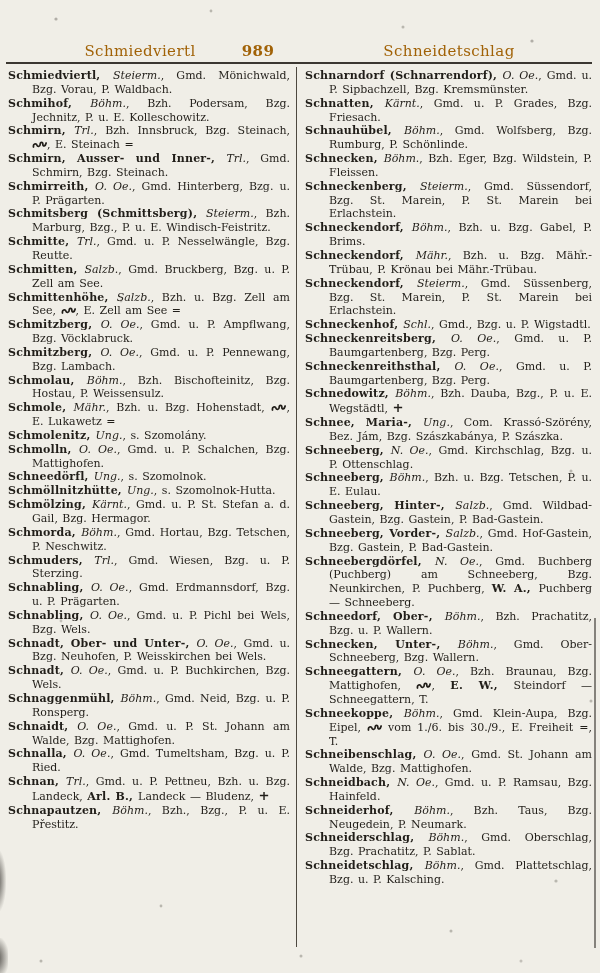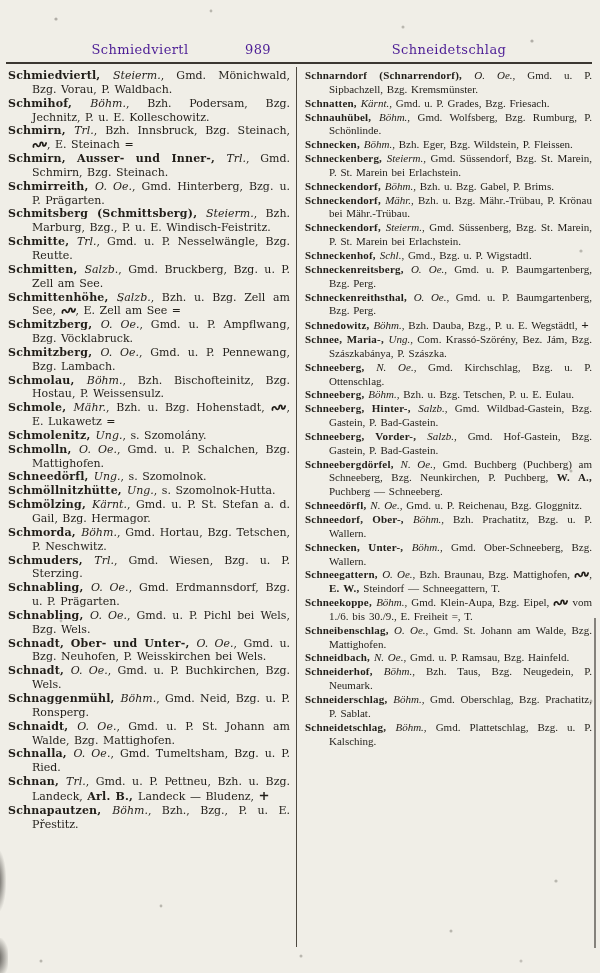--- a/index.html
+++ b/index.html
@@ -6,33 +6,33 @@
   body {
     width:600px; height:973px; position:relative; overflow:hidden;
     background:#f0eee7;
     font-family:"DejaVu Serif","Liberation Serif",serif;
     color:#211e19;
   }
   .page { position:absolute; inset:0; }
   
   .running-head {
     position:absolute; top:42px; transform:translateX(-50%);
-    font-size:13px; letter-spacing:.4px; white-space:nowrap; color:#4c1d95;
+    font-size:15px; letter-spacing:.4px; white-space:nowrap; color:#a16207;
   }
   .head-left  { left:140px; }
-  .head-page  { left:258px; }
+  .head-page  { left:258px;font-weight:bold; }
   .head-right { left:449px; }
   .header-rule {
     position:absolute; left:6px; right:8px; top:62px; height:2px;
     background:#3b3731;
   }
   
   .col { position:absolute; top:69px; }
   .col-left  { left:8px;   width:282px; }
-  .col-right { left:305px; width:287px;font-family:Liberation Serif, serif; }
+  .col-right { left:305px; width:287px; }
   .col-divider {
     position:absolute; left:296px; top:67px; height:880px; width:1px;
     background:#4d4840;
   }
   .entry {
     margin:0; padding-left:24px; text-indent:-24px;
     text-align:justify; font-size:11px; line-height:13.85px;
     word-spacing:1px;
   }
   .entry span { text-indent:0; }
@@ -130,21 +130,20 @@
       <p class="entry"><span class="b">Schneckenhof, </span><span class="i">Schl.</span><span class="n">, Gmd., Bzg. u. P. Wigstadtl.</span></p>
       <p class="entry"><span class="b">Schneckenreitsberg, </span><span class="i">O. Oe.</span><span class="n">, Gmd. u. P. Baumgartenberg, Bzg. Perg.</span></p>
       <p class="entry"><span class="b">Schneckenreithsthal, </span><span class="i">O. Oe.</span><span class="n">, Gmd. u. P. Baumgartenberg, Bzg. Perg.</span></p>
       <p class="entry"><span class="b">Schnedowitz, </span><span class="i">Böhm.</span><span class="n">, Bzh. Dauba, Bzg., P. u. E. Wegstädtl, </span><span class="cross">+</span></p>
       <p class="entry"><span class="b">Schnee, Maria-, </span><span class="i">Ung.</span><span class="n">, Com. Krassó-Szörény, Bez. Jám, Bzg. Szászkabánya, P. Szászka.</span></p>
       <p class="entry"><span class="b">Schneeberg, </span><span class="i">N. Oe.</span><span class="n">, Gmd. Kirchschlag, Bzg. u. P. Ottenschlag.</span></p>
       <p class="entry"><span class="b">Schneeberg, </span><span class="i">Böhm.</span><span class="n">, Bzh. u. Bzg. Tetschen, P. u. E. Eulau.</span></p>
       <p class="entry"><span class="b">Schneeberg, Hinter-, </span><span class="i">Salzb.</span><span class="n">, Gmd. Wildbad-Gastein, Bzg. Gastein, P. Bad-Gastein.</span></p>
       <p class="entry"><span class="b">Schneeberg, Vorder-, </span><span class="i">Salzb.</span><span class="n">, Gmd. Hof-Gastein, Bzg. Gastein, P. Bad-Gastein.</span></p>
       <p class="entry"><span class="b">Schneebergdörfel, </span><span class="i">N. Oe.</span><span class="n">, Gmd. Buchberg (Puchberg) am Schneeberg, Bzg. Neunkirchen, P. Puchberg, </span><span class="b">W. A., </span><span class="n">Puchberg — Schneeberg.</span></p>
-      <p class="entry"><span class="b">Schneedörfl, </span><span class="i">N. Oe.</span><span class="n">, Gmd. u. P. Reichenau, Bzg. Gloggnitz.</span></p>
       <p class="entry"><span class="b">Schneedorf, Ober-, </span><span class="i">Böhm.</span><span class="n">, Bzh. Prachatitz, Bzg. u. P. Wallern.</span></p>
       <p class="entry"><span class="b">Schnecken, Unter-, </span><span class="i">Böhm.</span><span class="n">, Gmd. Ober-Schneeberg, Bzg. Wallern.</span></p>
       <p class="entry"><span class="b">Schneegattern, </span><span class="i">O. Oe.</span><span class="n">, Bzh. Braunau, Bzg. Mattighofen, </span><span class="horn"><svg viewBox="0 0 22 12" width="15" height="8" aria-hidden="true">
             <path d="M2 9 C1 4 6 3 7 6 C8 9 12 9 12 5 C12 1 16 1 16 5 C16 9 20 8 21 3" fill="none" stroke="currentColor" stroke-width="2.6" stroke-linecap="round"></path>
           </svg></span><span class="n">, </span><span class="b">E. W., </span><span class="n">Steindorf — Schneegattern, T.</span></p>
       <p class="entry"><span class="b">Schneekoppe, </span><span class="i">Böhm.</span><span class="n">, Gmd. Klein-Aupa, Bzg. Eipel, </span><span class="horn"><svg viewBox="0 0 22 12" width="15" height="8" aria-hidden="true">
             <path d="M2 9 C1 4 6 3 7 6 C8 9 12 9 12 5 C12 1 16 1 16 5 C16 9 20 8 21 3" fill="none" stroke="currentColor" stroke-width="2.6" stroke-linecap="round"></path>
           </svg></span><span class="n"> vom 1./6. bis 30./9., E. Freiheit =, T.</span></p>
       <p class="entry"><span class="b">Schneibenschlag, </span><span class="i">O. Oe.</span><span class="n">, Gmd. St. Johann am Walde, Bzg. Mattighofen.</span></p>
       <p class="entry"><span class="b">Schneidbach, </span><span class="i">N. Oe.</span><span class="n">, Gmd. u. P. Ramsau, Bzg. Hainfeld.</span></p>

